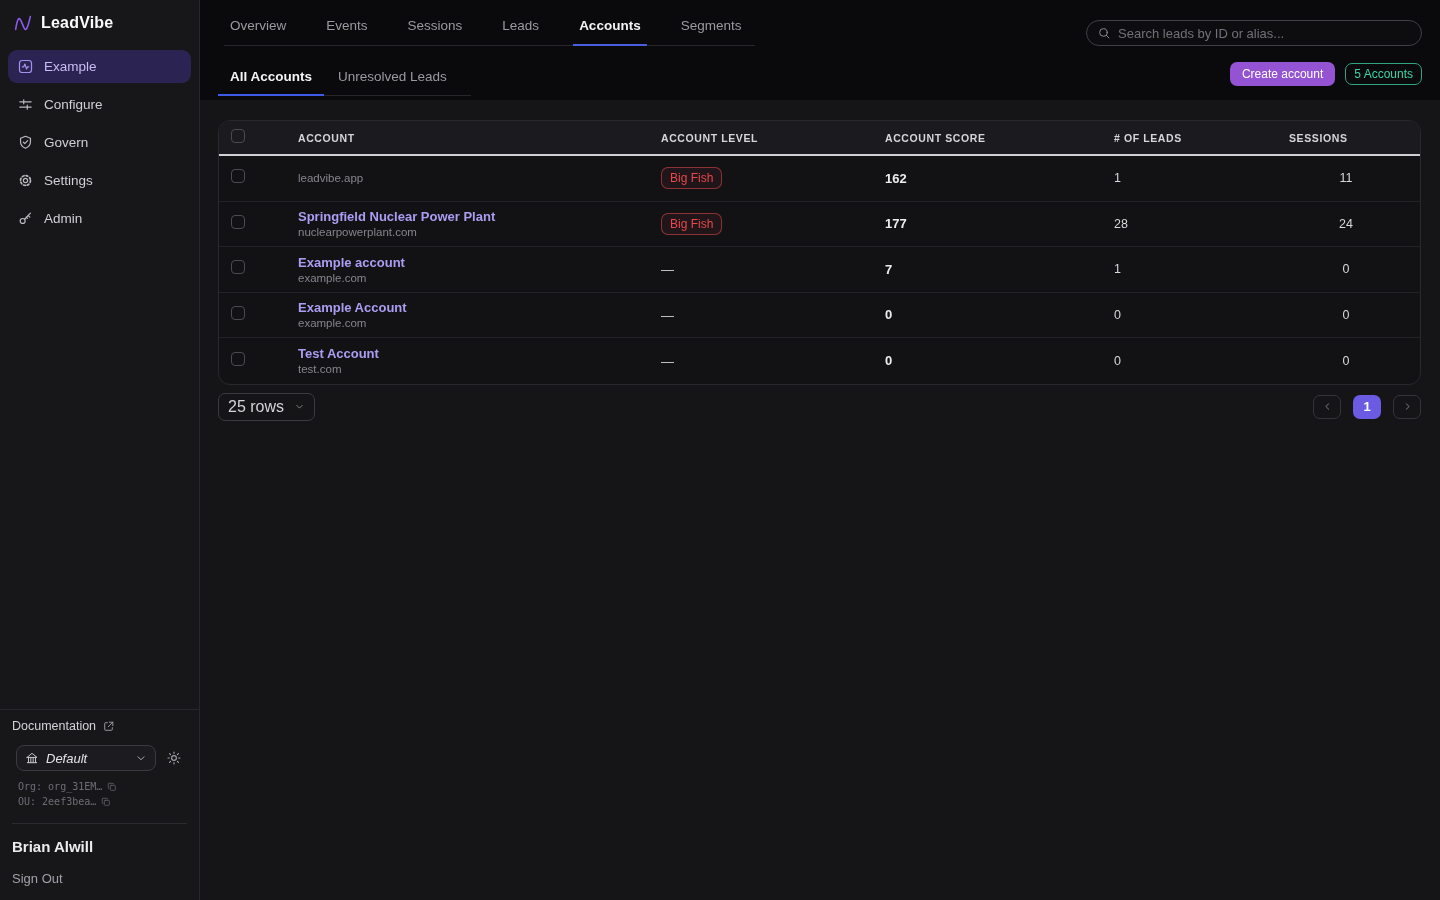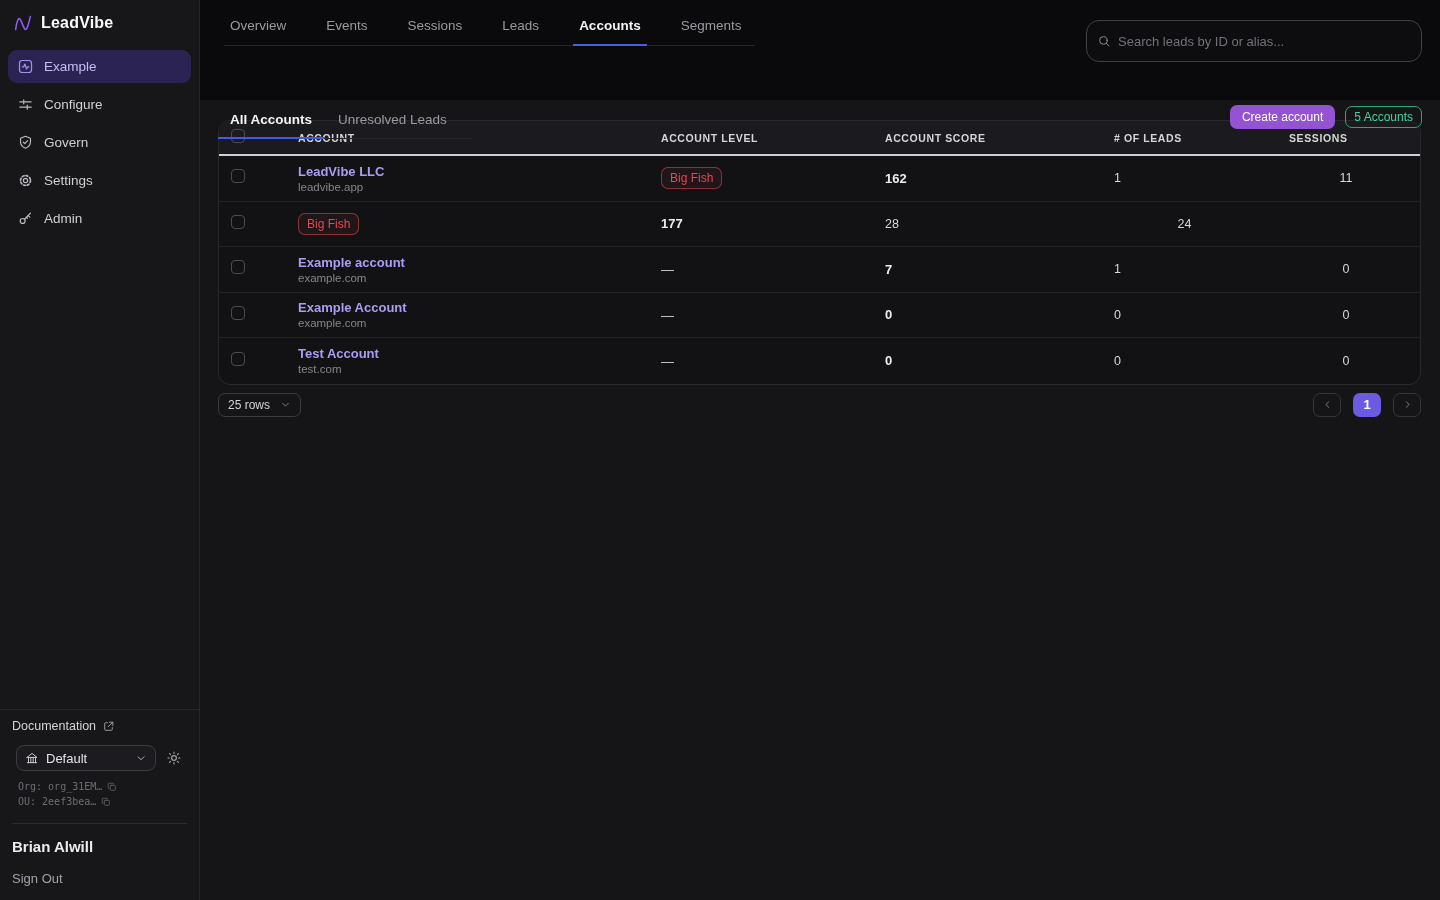--- a/index.html
+++ b/index.html
@@ -23,54 +23,54 @@
 
   .sidebar-bottom { margin-top:auto; display:flex; flex-direction:column; }
   .sb-divider { border-top:1px solid #26262b; }
   .doc-row { display:flex; align-items:center; gap:6px; padding:9px 12px 6px 12px;
              font-size:12.5px; color:#d4d4d8; cursor:pointer; }
   .doc-row svg { stroke:#a1a1aa; }
   .env-row { display:flex; align-items:center; gap:10px; padding:6px 12px 6px 16px; }
   .env-select { display:flex; align-items:center; gap:7px; width:140px; height:26px;
                 padding:0 8px; border:1px solid #3a3a41; border-radius:8px; background:#1c1c20;
                 font-size:13px; color:#e4e4e7; cursor:pointer; }
-  .env-select .grow { flex:1; }
+  .env-select .grow { flex:1;font-style:italic; }
   .env-select svg { stroke:#c7c7cc; }
   .sun-btn { display:flex; align-items:center; cursor:pointer; }
   .sun-btn svg { stroke:#a1a1aa; }
   .org-block { padding:4px 12px 8px 18px; display:flex; flex-direction:column; gap:4px; }
   .org-line { display:flex; align-items:center; gap:5px; font-family:"DejaVu Sans Mono", monospace;
               font-size:10px; color:#6d6d76; }
   .org-line svg { stroke:#6d6d76; cursor:pointer; }
   .sb-divider2 { border-top:1px solid #2a2a2f; margin:8px 12px 0 12px; }
   .user-name { padding:14px 12px 0 12px; font-size:15px; font-weight:700; color:#ececee; }
   .sign-out { padding:16px 12px 14px 12px; font-size:13px; color:#a1a1aa; cursor:pointer; }
 
   
   .main { flex:1; display:flex; flex-direction:column; min-width:0; }
   .topband { position:relative; height:100px; background:#0a0a0c; flex-shrink:0; }
   .tabs-row { display:flex; align-items:flex-end; padding:18px 0 0 24px; }
   .tabs { display:inline-flex; gap:28px; border-bottom:1px solid #26262a; padding-right:8px; }
   .tab { padding:0 6px 11px 6px; font-size:13.5px; color:#9a9aa2; cursor:pointer;
          border-bottom:2px solid transparent; margin-bottom:-1px; }
   .tab.active { color:#f4f4f5; font-weight:600; border-bottom-color:#4a5fe0; }
-  .search-wrap { position:absolute; top:20px; right:18px; width:336px; height:42px;
+  .search-wrap { position:absolute; top:20px; right:18px; width:336px; height:26px;
                  border:1px solid #3f3f46; border-radius:13px; background:#0d0d10;
                  display:flex; align-items:center; gap:7px; padding:0 10px; }
   .search-wrap svg { stroke:#8b8b93; flex-shrink:0; }
   .search-input { flex:1; background:transparent; border:none; outline:none;
                   font-size:13px; color:#e4e4e7; font-family:"Liberation Sans", sans-serif; }
   .search-input::placeholder { color:#71717a; }
   .subtabs-row { display:flex; align-items:flex-end; justify-content:space-between;
                  padding:16px 18px 0 18px; }
   .subtabs { display:inline-flex; gap:2px; border-bottom:1px solid #26262a; padding-right:12px; }
   .subtab { padding:0 12px 10px 12px; font-size:13.5px; color:#9a9aa2; cursor:pointer;
             border-bottom:2px solid transparent; margin-bottom:-1px; }
   .subtab.active { color:#f4f4f5; font-weight:600; border-bottom-color:#3f5ae8; }
-  .actions { display:flex; align-items:center; gap:10px; padding-bottom:10px;margin-top:43px; }
+  .actions { display:flex; align-items:center; gap:10px; padding-bottom:10px; }
   .create-btn { background:#9353d3; color:#ffffff; font-size:12px; font-weight:500;
                 border:none; border-radius:7px; padding:5px 12px; cursor:pointer;
                 font-family:"Liberation Sans", sans-serif; }
   .count-badge { color:#3fd4a0; border:1px solid #2ea57d; border-radius:7px;
                  font-size:12px; padding:3px 8px; }
 
   
   .content { flex:1; background:#151518; padding:20px 18px 13px 18px; }
   .table { width:1203px; border:1px solid #28282d; border-radius:12px; background:#121215; overflow:hidden; }
   .thead { display:grid; grid-template-columns:62px 363px 224px 229px 175px 1fr;
@@ -92,21 +92,21 @@
                  background:rgba(229,72,77,.07); border-radius:7px; font-size:12px;
                  font-weight:500; padding:3px 8px;text-align:right; }
   .level-dash { color:#d4d4d8; font-size:13px; }
   .score-cell { padding-left:17px; font-size:13px; font-weight:700; color:#ededf0; }
   .leads-cell { padding-left:17px; font-size:12.5px; color:#d8d8dc; }
   .sessions-cell { text-align:center; font-size:12.5px; color:#d8d8dc; }
 
   
   .pager { width:1203px; display:flex; align-items:center; justify-content:space-between; margin-top:8px; }
   .rows-select { display:flex; align-items:center; gap:10px; border:1px solid #3a3a41;
-                 border-radius:7px; padding:4px 9px; font-size:12px; color:#d4d4d8;
+                 border-radius:7px; padding:4px 9px; font-size:16px; color:#d4d4d8;
                  background:#151518; cursor:pointer; }
   .rows-select svg { stroke:#9a9aa2; }
   .page-group { display:flex; align-items:center; gap:12px; }
   .page-nav { width:28px; height:24px; border:1px solid #34343a; border-radius:7px;
               background:transparent; display:flex; align-items:center; justify-content:center; cursor:pointer; }
   .page-nav svg { stroke:#9a9aa2; }
   .page-current { width:28px; height:24px; background:#6a5be2; border-radius:7px; color:#ffffff;
                   font-size:13px; font-weight:600; display:flex; align-items:center; justify-content:center; cursor:pointer; }
 
   svg.ic { fill:none; stroke-width:1.7; stroke-linecap:round; stroke-linejoin:round; }
@@ -251,31 +251,34 @@
           <div class="th">Account</div>
           <div class="th">Account Level</div>
           <div class="th">Account Score</div>
           <div class="th"># of Leads</div>
           <div class="th">Sessions</div>
         </div>
 
         <div class="trow">
           <div class="cb-cell"><span class="checkbox"></span></div>
           <div class="acct-cell">
-            <span class="acct-name">LeadVibe LLC</span>
             <span class="acct-domain">leadvibe.app</span>
           </div>
           <div class="level-cell"><span class="level-badge">Big Fish</span></div>
           <div class="score-cell">162</div>
           <div class="leads-cell">1</div>
           <div class="sessions-cell">11</div>
         </div>
 
         <div class="trow">
           <div class="cb-cell"><span class="checkbox"></span></div>
+          <div class="acct-cell">
+            <span class="acct-name">Springfield Nuclear Power Plant</span>
+            <span class="acct-domain">nuclearpowerplant.com</span>
+          </div>
           <div class="level-cell"><span class="level-badge">Big Fish</span></div>
           <div class="score-cell">177</div>
           <div class="leads-cell">28</div>
           <div class="sessions-cell">24</div>
         </div>
 
         <div class="trow">
           <div class="cb-cell"><span class="checkbox"></span></div>
           <div class="acct-cell">
             <span class="acct-name">Example account</span>

